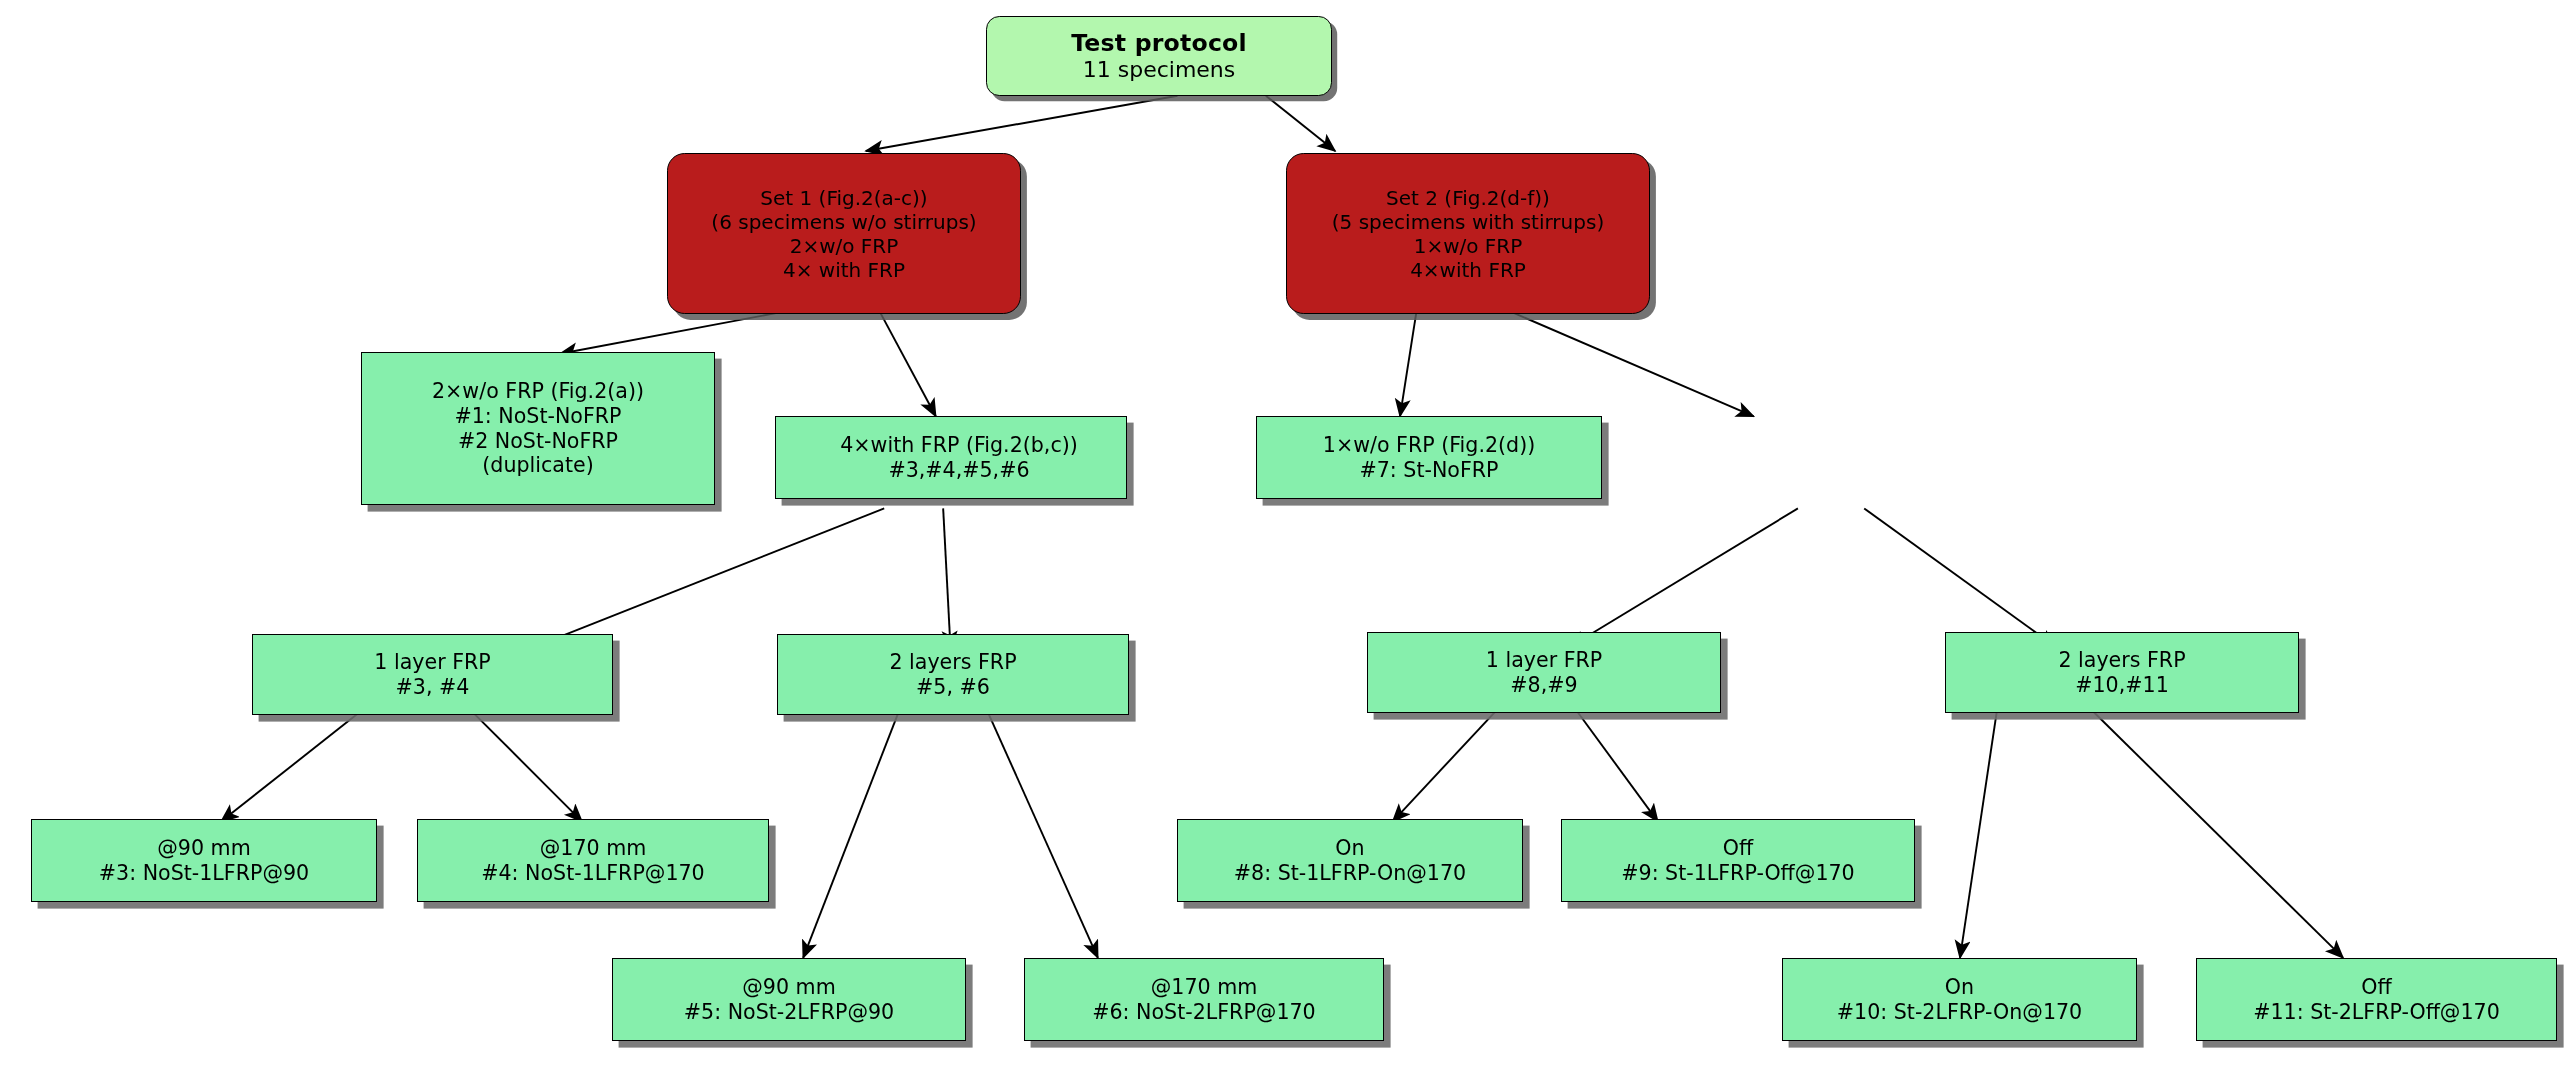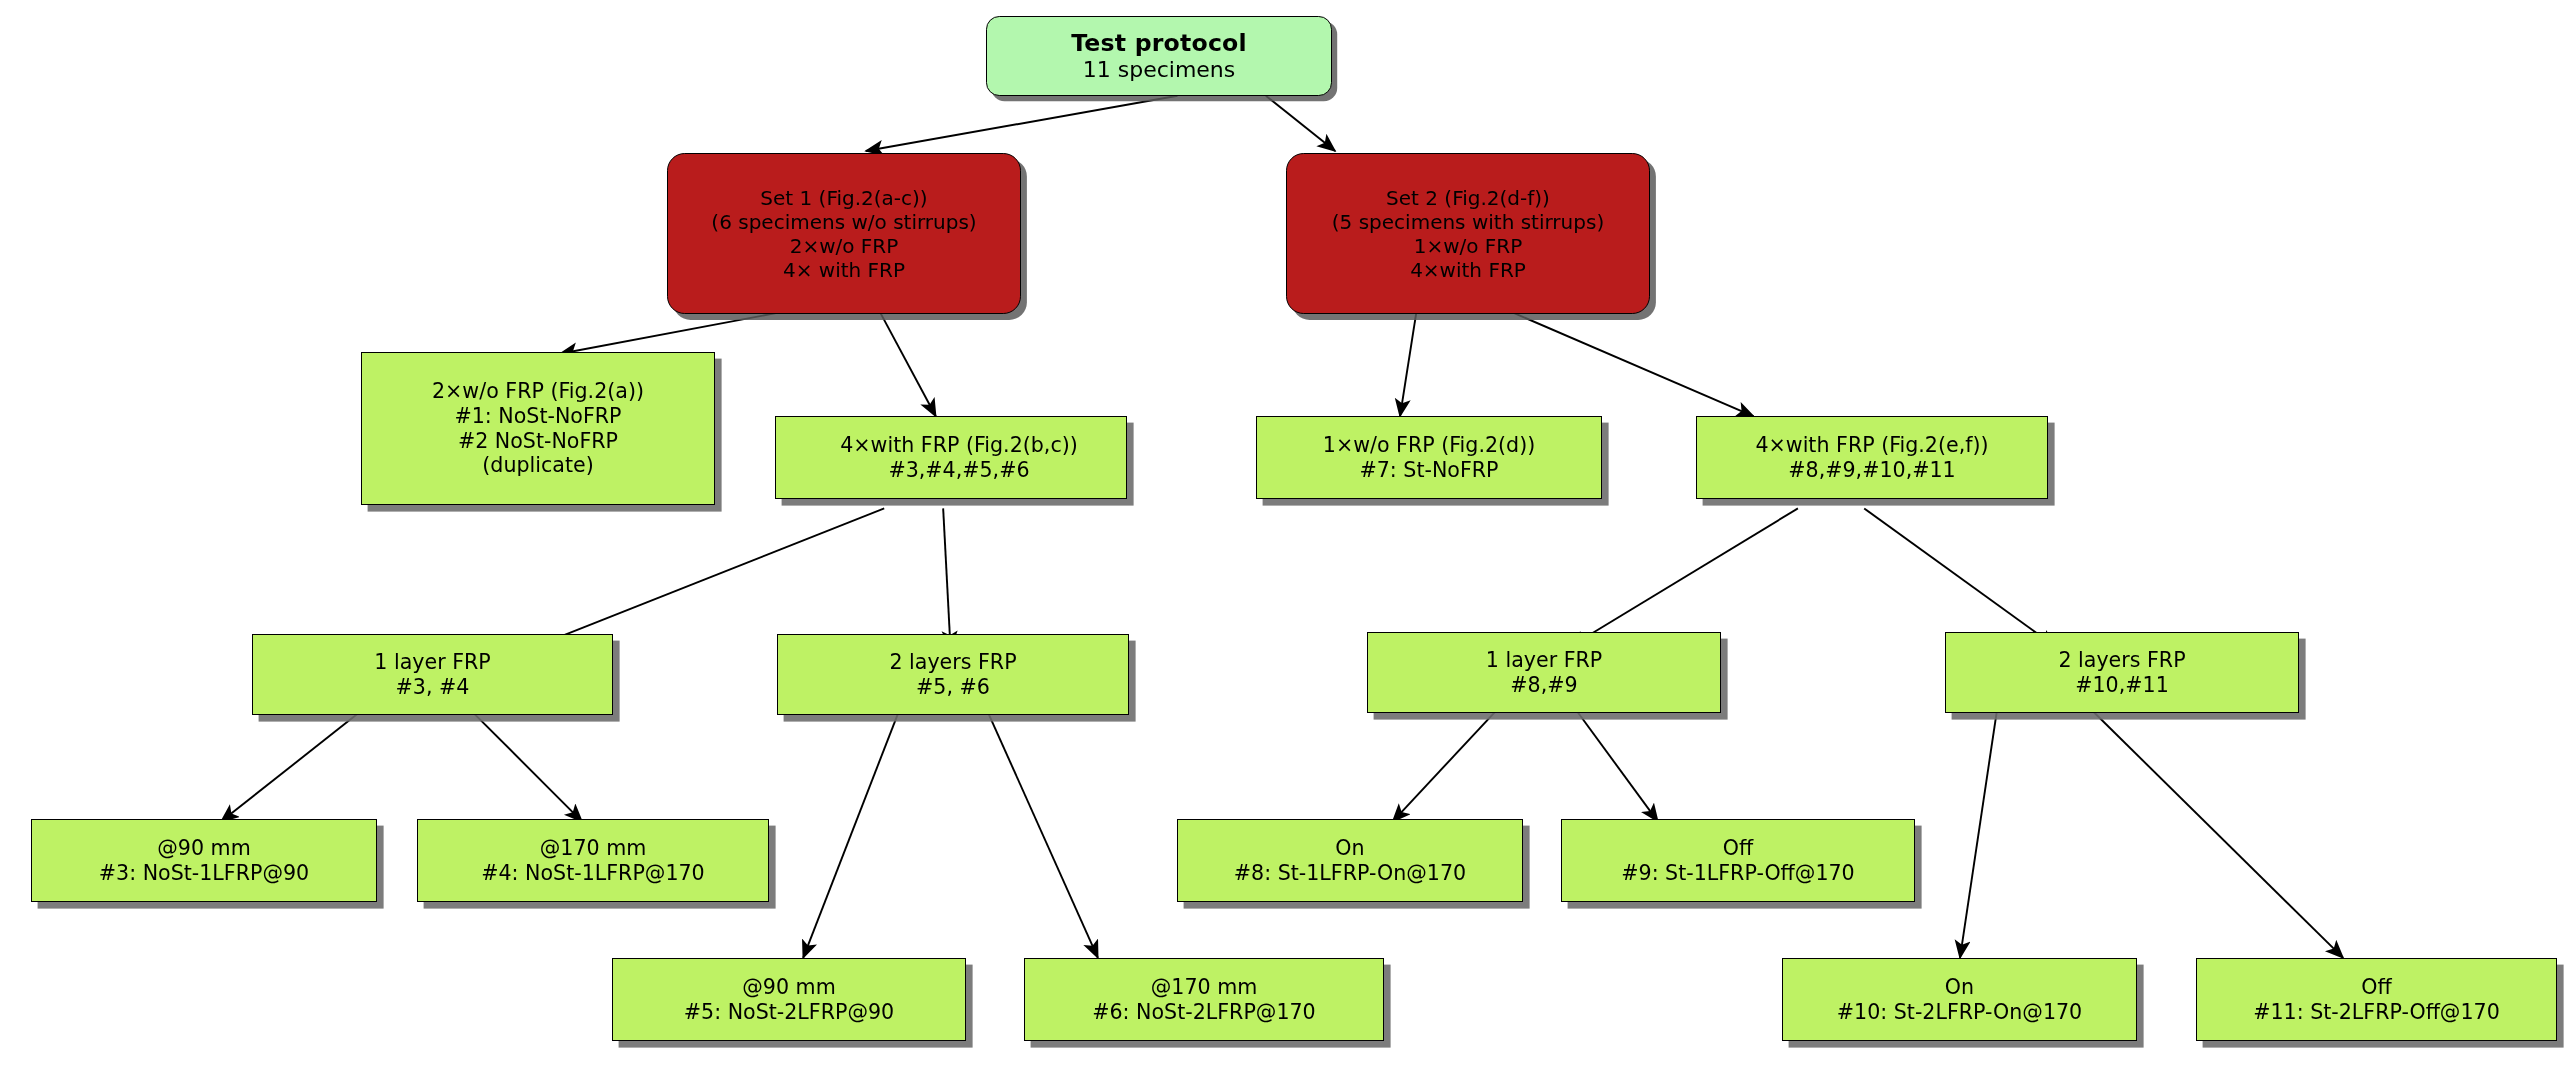--- a/index.html
+++ b/index.html
@@ -55,21 +55,21 @@
   }
   
   .node.set {
     background: #b91c1c;
     border-radius: 17.7px;
     box-shadow: 5.9px 5.9px 0 0 rgba(90,90,90,0.85);
     font-size: 20px;
   }
   
   .node.pink {
-    background: #bef264;
+    background: #86efac;
     border-radius: 0;
     box-shadow: 6.6px 6.6px 0 0 rgba(110,110,110,0.9);
     font-size: 20.6px;
   }
   .node.pink.leaf {
     font-size: 20.6px;
   }
 </style>
 </head>
 <body>
@@ -142,24 +142,20 @@
   <div class="node pink" style="left:775px; top:416px; width:352px; height:83px;padding-left:16px;">
     <span class="line">4×with FRP (Fig.2(b,c))</span>
     <span class="line">#3,#4,#5,#6</span>
   </div>
 
   <div class="node pink" style="left:1256px; top:416px; width:346px; height:83px;">
     <span class="line">1×w/o FRP (Fig.2(d))</span>
     <span class="line">#7:  St-NoFRP</span>
   </div>
 
-  <div class="node pink" style="left:1696px; top:416px; width:352px; height:83px;">
-    <span class="line">4×with FRP (Fig.2(e,f))</span>
-    <span class="line">#8,#9,#10,#11</span>
-  </div>
 
   <div class="node pink" style="left:252px; top:634px; width:361px; height:81px;">
     <span class="line">1 layer FRP</span>
     <span class="line">#3, #4</span>
   </div>
 
   <div class="node pink" style="left:777px; top:634px; width:352px; height:81px;">
     <span class="line">2 layers FRP</span>
     <span class="line">#5, #6</span>
   </div>

